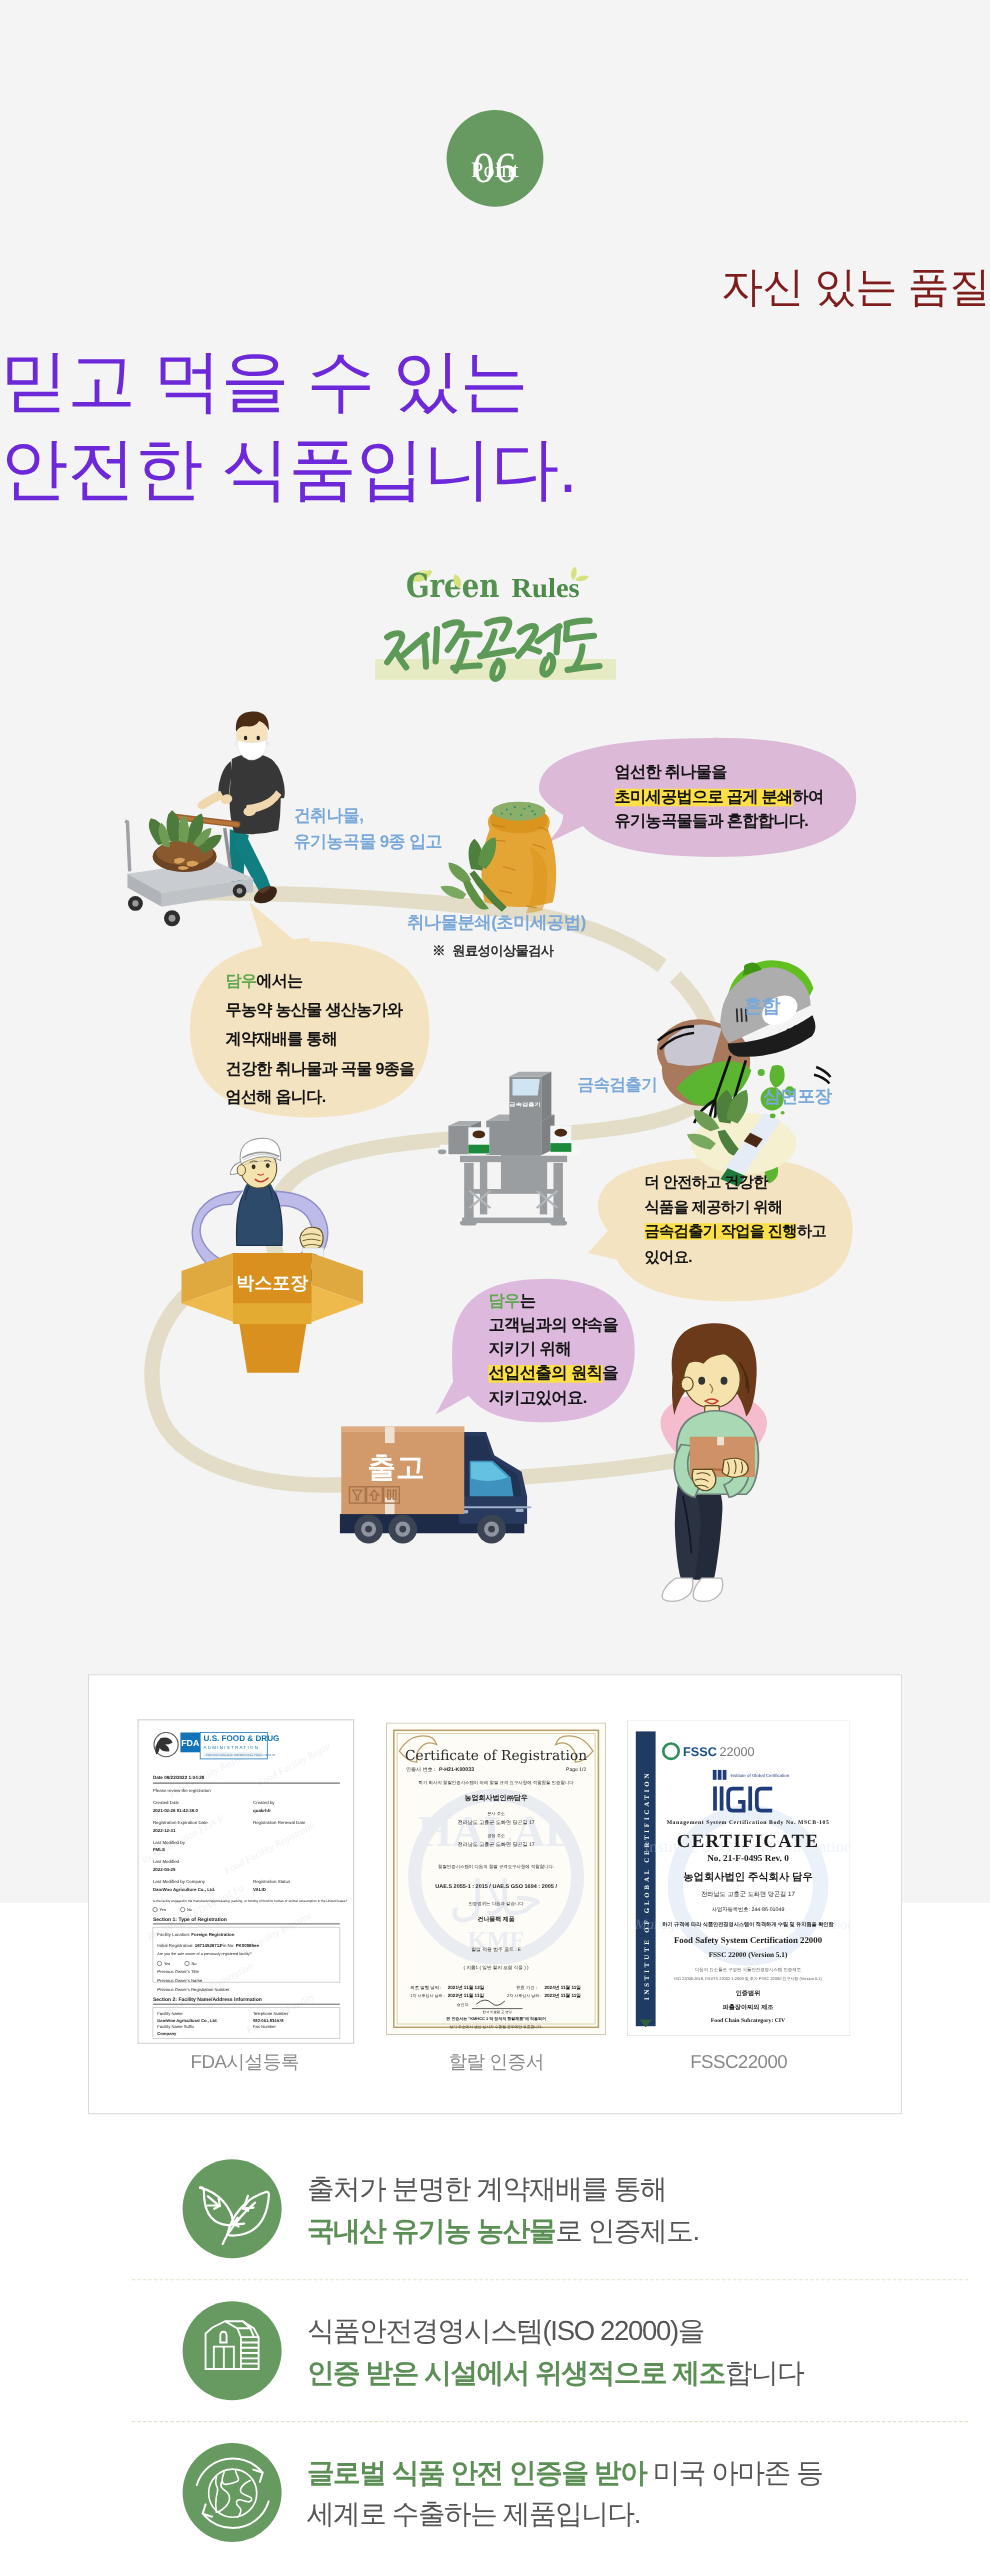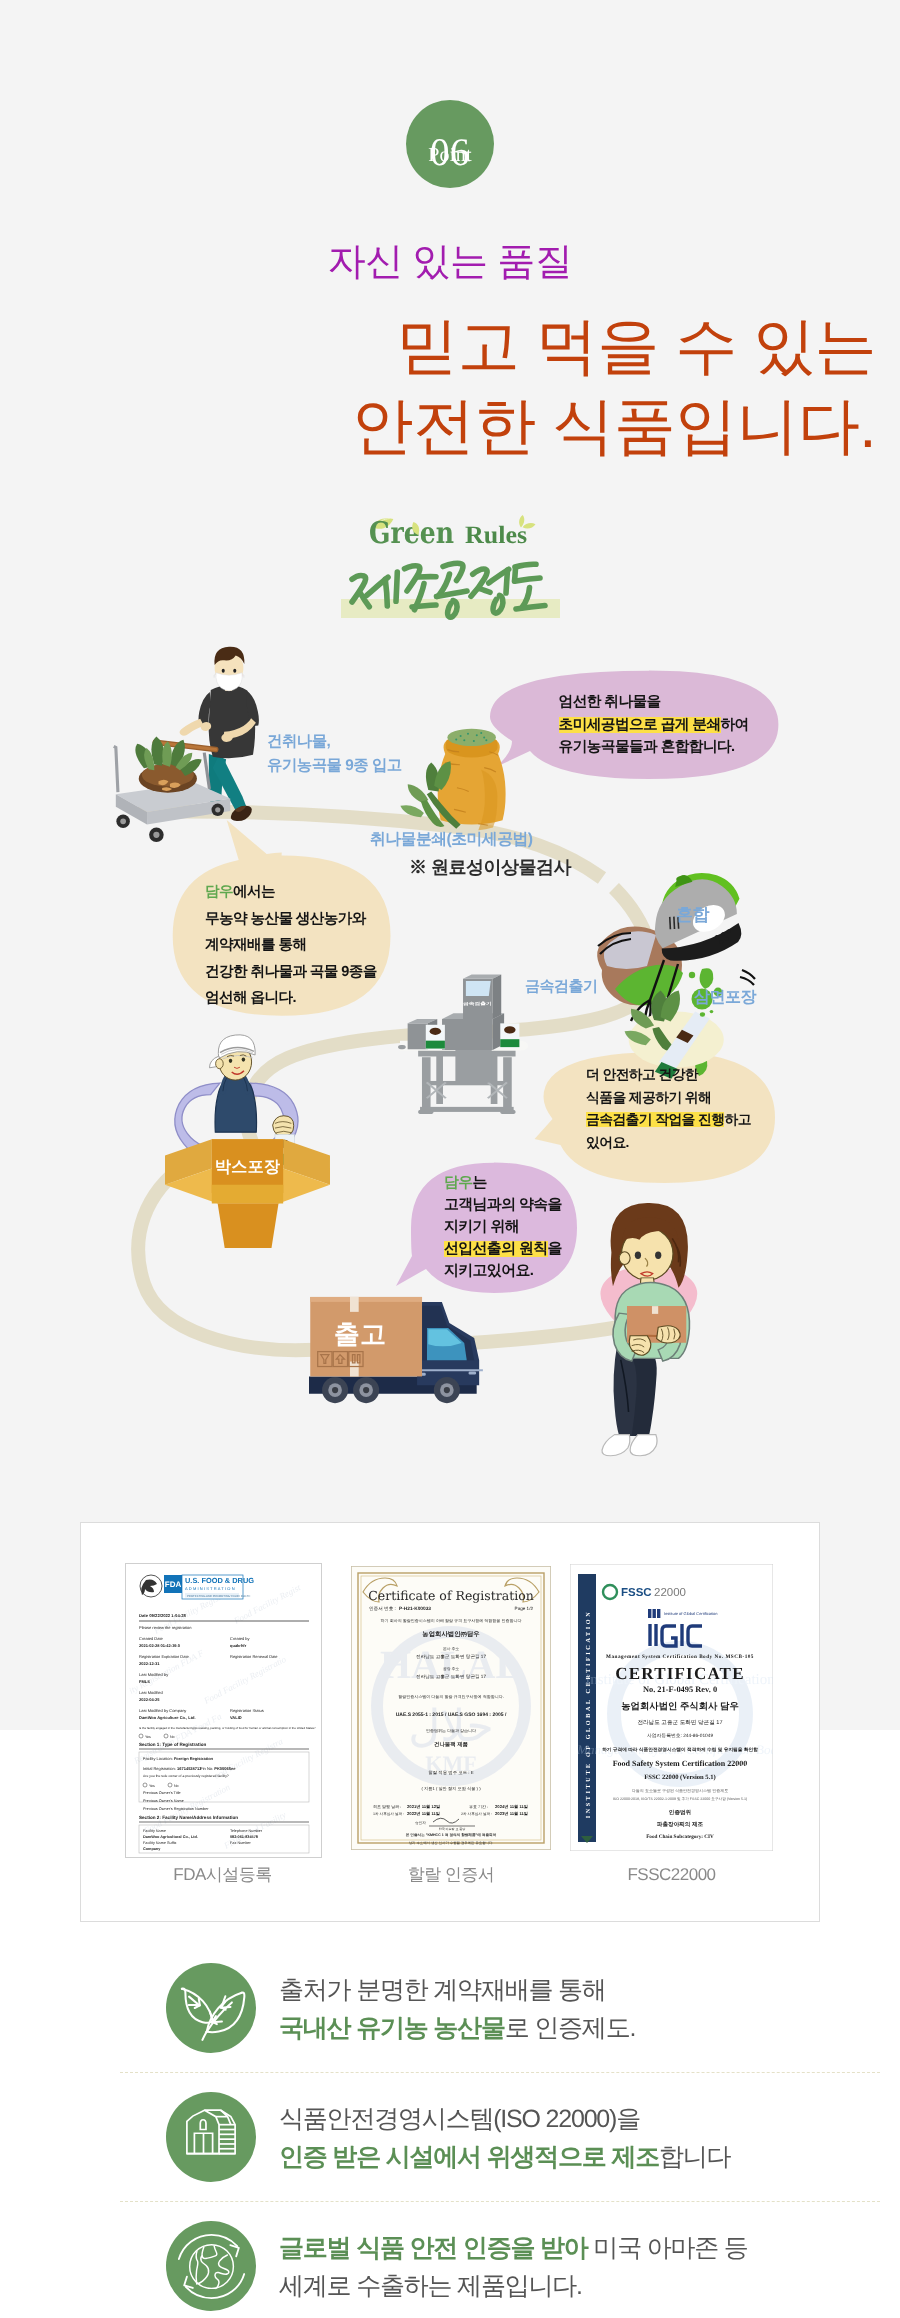--- a/index.html
+++ b/index.html
@@ -17,26 +17,26 @@
   .point-badge{
     position:absolute;left:406px;top:100px;width:88px;height:88px;
     border-radius:50%;background:#679a60;color:#fff;text-align:center;
     font-family:"Liberation Serif", serif;
   }
   .point-badge .pb-label{position:absolute;left:0;top:13px;width:88px;font-size:20px;line-height:20px;letter-spacing:.3px;margin-top:32px;}
   .point-badge .pb-num{position:absolute;left:0;top:33px;width:88px;font-size:39px;line-height:40px;letter-spacing:.5px;}
 
   
   .eyebrow{
-    position:absolute;left:0;top:238px;width:900px;text-align:center;
-    font-size:38px;line-height:48px;color:#a21caf;font-weight:300;letter-spacing:-0.6px;
+    position:absolute;left:0;top:238px;width:900px;text-align:right;
+    font-size:38px;line-height:48px;color:#7f1d1d;font-weight:300;letter-spacing:-0.6px;
   }
   .headline{
-    position:absolute;left:0;top:307px;width:876px;text-align:right;
-    font-size:62px;line-height:80px;color:#c2410c;font-weight:500;letter-spacing:-0.6px;
+    position:absolute;left:0;top:307px;width:876px;text-align:left;
+    font-size:62px;line-height:80px;color:#6d28d9;font-weight:500;letter-spacing:-0.6px;
   }
 
   
   .logo-wrap{position:absolute;left:0;top:505px;width:900px;height:50px;}
   .logo-svg{position:absolute;left:369px;top:8px;}
   .proc-title{position:absolute;left:0;top:548px;width:900px;height:75px;}
   .proc-hl{position:absolute;left:341px;top:51px;width:219px;height:19px;background:#e7ebc3;}
   .proc-svg{position:absolute;left:346px;top:1px;}
 
   
@@ -684,21 +684,21 @@
         <path d="M664 668 q4 10 0 18 M672 666 q4 10 0 18 M680 668 q3 8 0 15" stroke="#5b4a22" stroke-width="1.2" fill="none"></path>
       </g>
 
     </svg>
 
     <div class="dlabel" style="left:267px;top:100px;font-size:15.4px;line-height:23.5px;">
       <div>건취나물,</div>
       <div>유기농곡물 9종 입고</div>
     </div>
     <div class="dlabel" style="left:370px;top:199px;font-size:15.8px;">취나물분쇄(초미세공법)</div>
-    <div class="dlabel-dark" style="left:409px;top:226px;font-size:18px;">※ 원료성이상물검사</div>
+    <div class="dlabel-dark" style="left:393px;top:226px;font-size:12px;font-family:Liberation Mono, monospace;">※ 원료성이상물검사</div>
     <div class="dlabel" style="left:676px;top:274px;font-size:17px;">혼합</div>
     <div class="dlabel" style="left:694px;top:357px;font-size:16px;">삼면포장</div>
     <div class="dlabel" style="left:525px;top:348px;font-size:15px;">금속검출기</div>
 
     <div class="bubble-text" style="left:558.6px;top:61px;line-height:22.5px;font-size:14.7px;">
       <div><span>엄선한 취나물을</span></div>
       <div><span class="hl">초미세공법으로 곱게 분쇄</span><span>하여</span></div>
       <div><span>유기농곡물들과 혼합합니다.</span></div>
     </div>
     <div class="bubble-text sm" style="left:205px;top:249px;line-height:26.5px;font-size:14.6px;">

